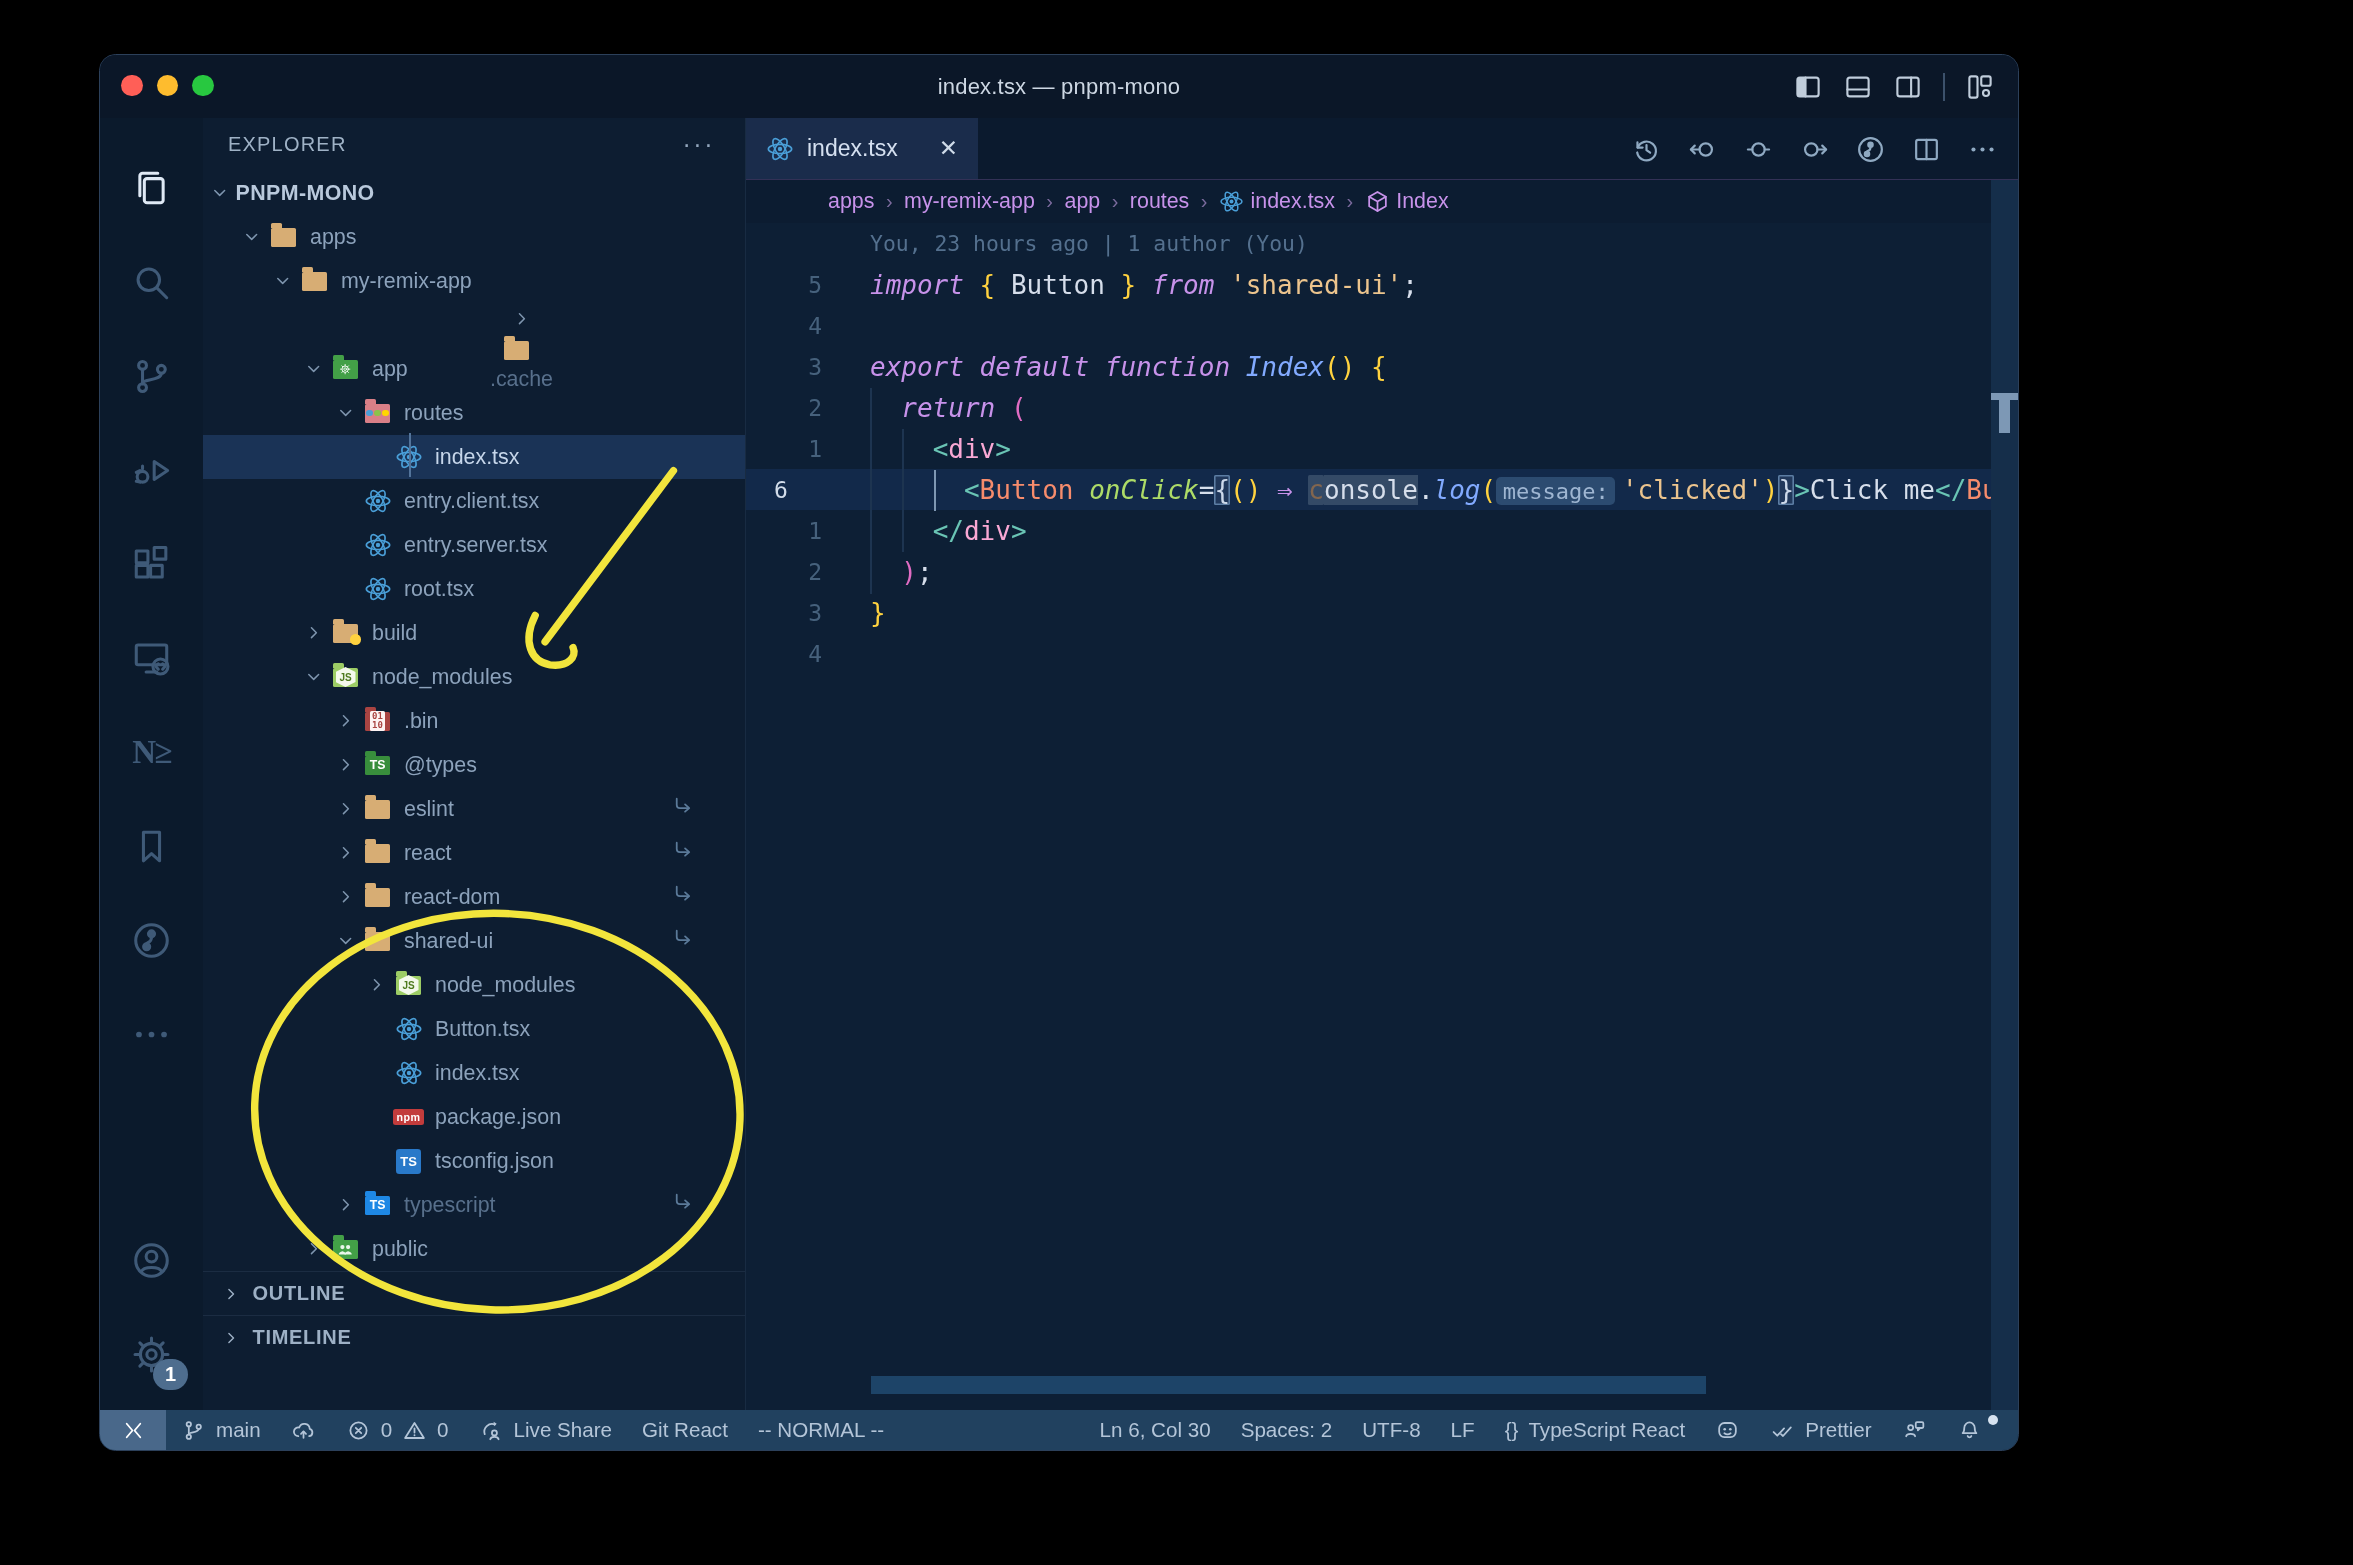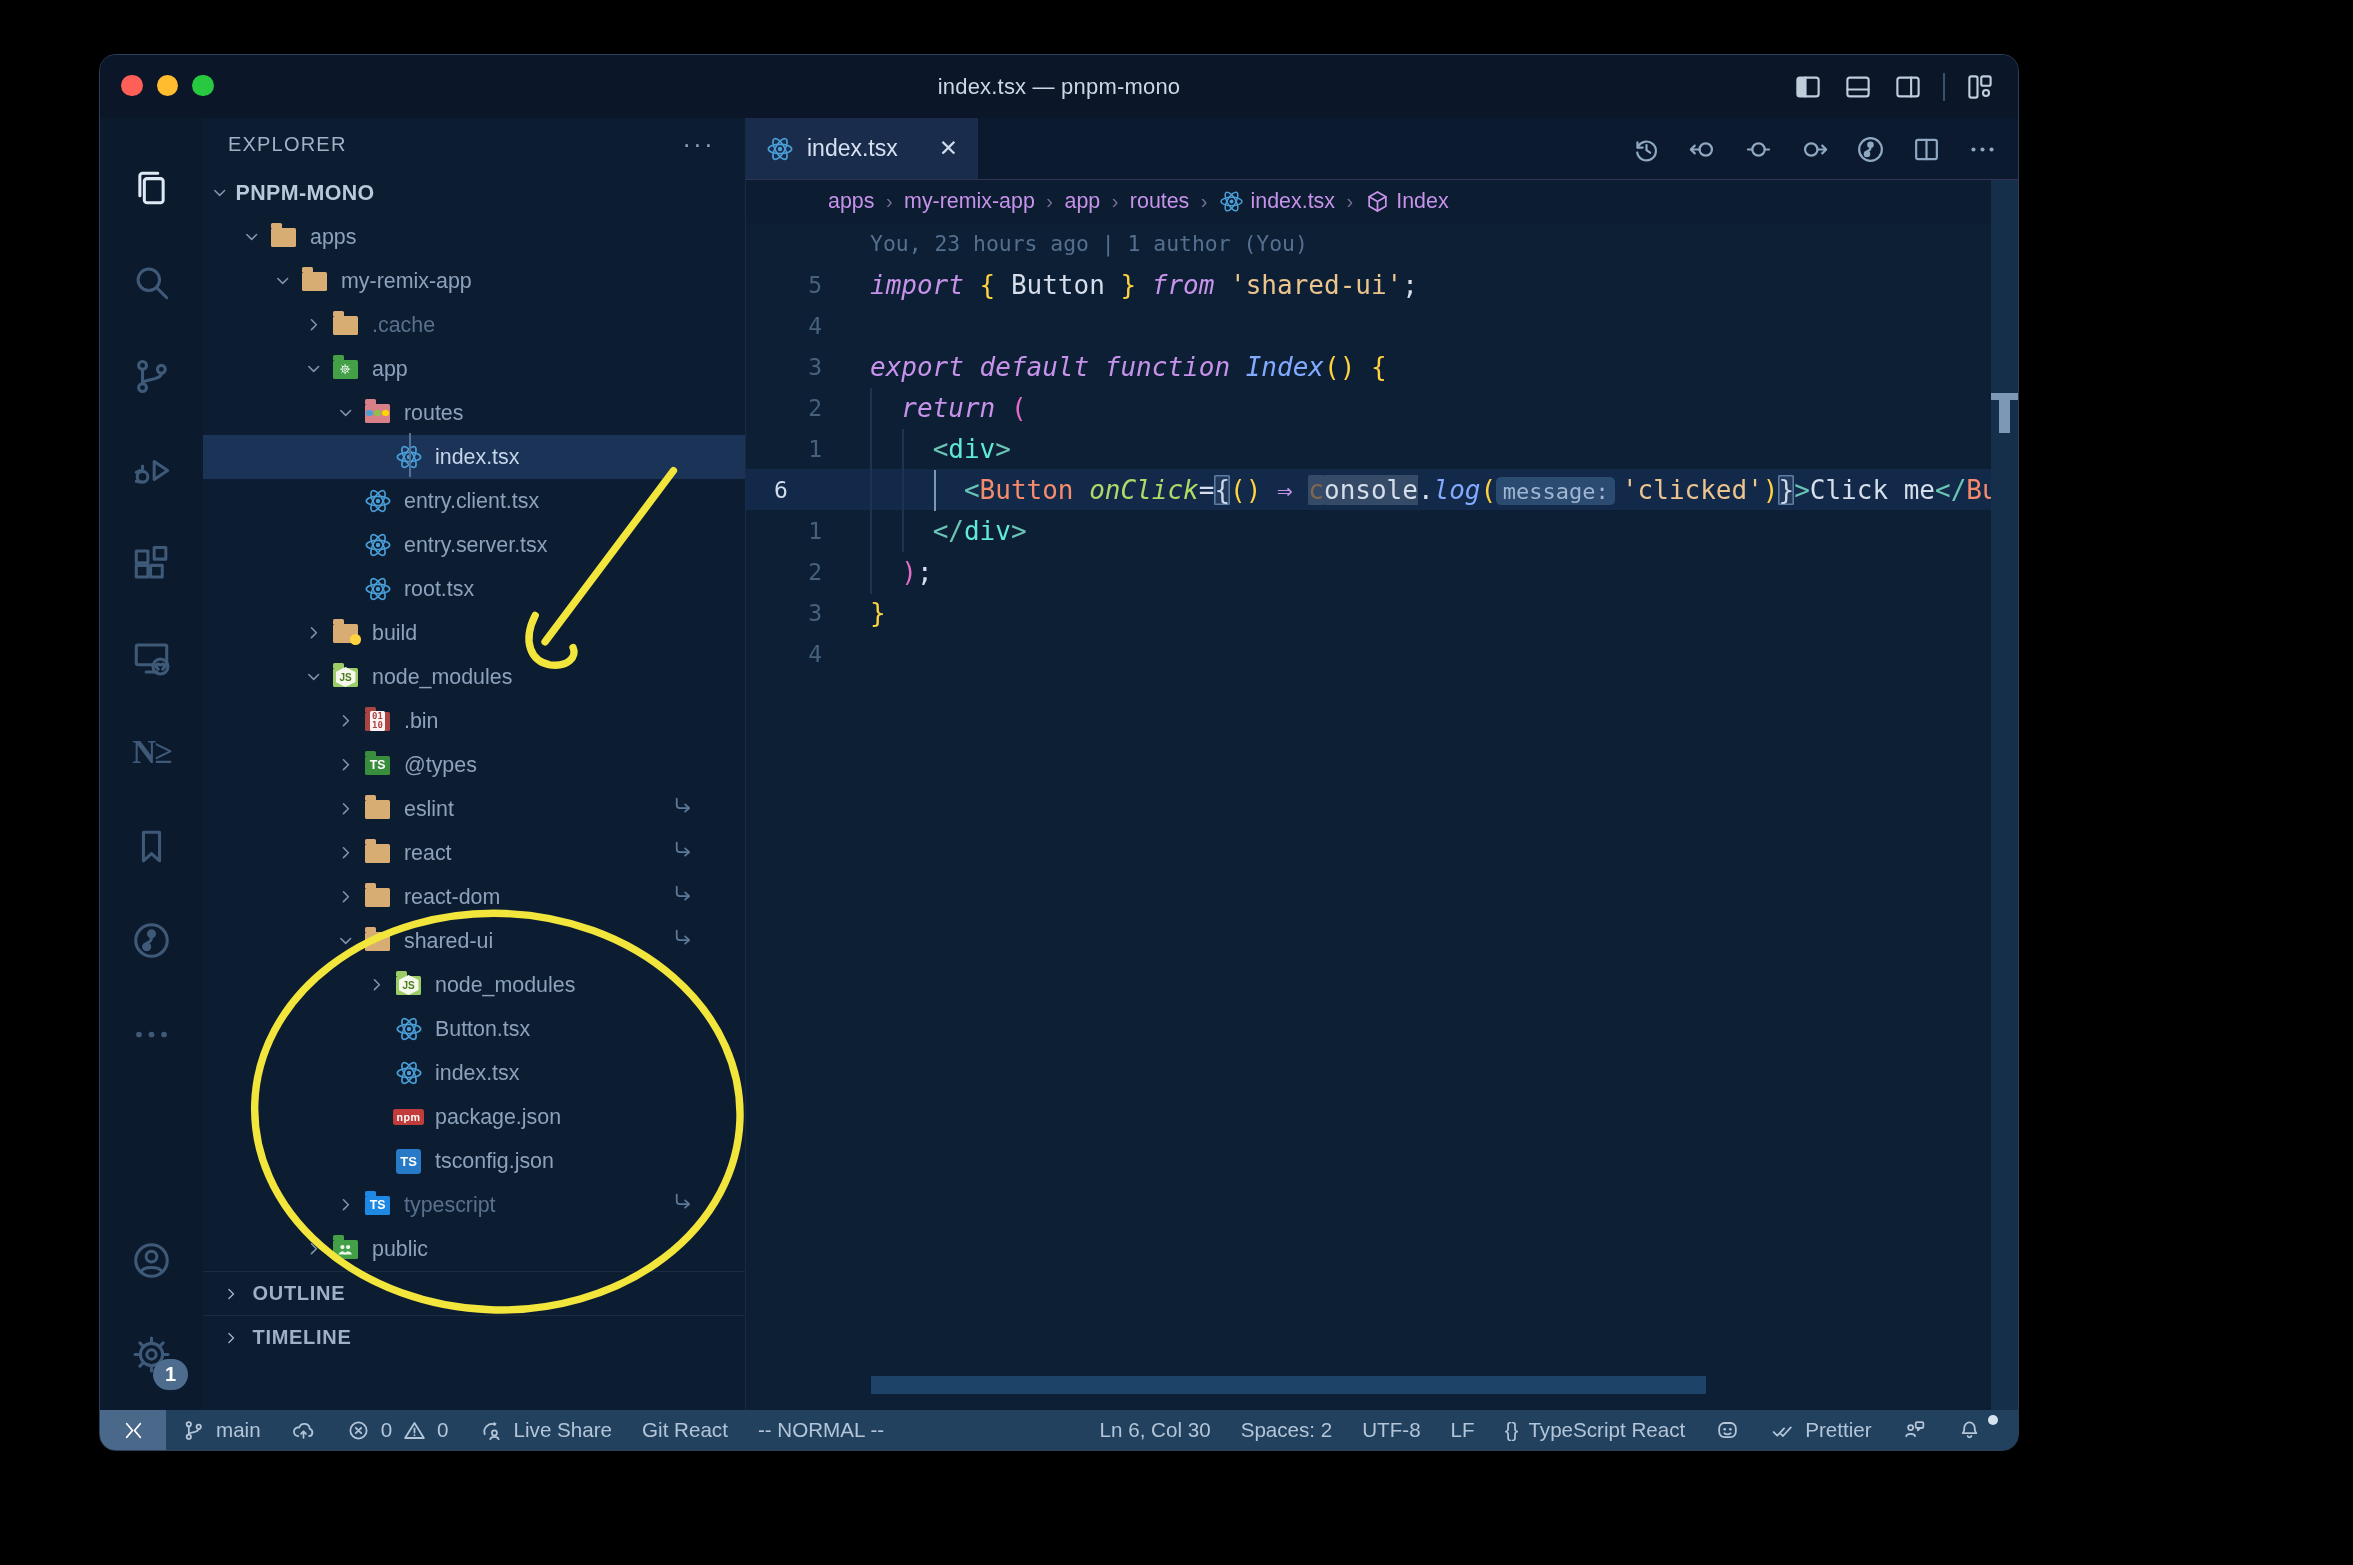--- a/index.html
+++ b/index.html
@@ -69,21 +69,21 @@
   .bc-item { display:flex; align-items:center; gap:6.6px; }
   .codearea { flex:1 1 auto; position:relative; font-family:"DejaVu Sans Mono",monospace; font-size:26px; color:#d6deeb; overflow:hidden; }
   .cline { height:41px; display:flex; align-items:center; position:relative; }
   .cline.current { background:#12294a; }
   .gutter { width:124px; flex:0 0 124px; text-align:right; padding-right:48px; color:#46617c; font-size:23px; }
   .cline.current .gutter { text-align:left; padding-left:28px; padding-right:0; color:#d2dcea; }
   .ctext { white-space:pre; }
   .blame { color:#54708e; font-size:21.4px; }
   .kw{color:#c792ea;font-style:italic} .by{color:#ffd23f} .bp{color:#e06cc3}
   .wh{color:#d6deeb} .str{color:#ecc48d} .fni{color:#82aaff;font-style:italic}
-  .tp{color:#6ac5b5} .tt{color:#5eead4} .ts{color:#f78c6c}
+  .tp{color:#6ac5b5} .tt{color:#f9a8d4} .ts{color:#f78c6c}
   .at{color:#addb67;font-style:italic} .ar{color:#c792ea} .pl{color:#d6deeb}
   .cur{background:#97b3d0;color:#83664e;border-radius:1.6px}
   .whl{background:#344a66}
   .bm{color:#cdd9ea;background:rgba(118,150,185,.15);box-shadow:inset 0 0 0 1.6px #5c7da3;border-radius:1.6px}
   .inlay{background:#2c4b70;color:#9fb6d2;border-radius:5px;padding:1.6px 6.6px;margin-right:6.6px;font-size:22px}
   .guide { position:absolute; width:1.6px; }
   .vscroll { position:absolute; top:62px; right:0; bottom:0; width:27px; background:#152e4a; }
   .vmark-top { position:absolute; left:0; top:213px; width:27px; height:7.4px; background:#7d98b5; }
   .vmark-stem { position:absolute; left:8.2px; top:213px; width:10.7px; height:40px; background:#7d98b5; }
   .hscroll { position:absolute; left:125px; bottom:16.5px; width:835px; height:18px; background:#1d4468; }
@@ -280,21 +280,21 @@
             <span class="twistie">
               <svg width="21.4" height="21.4" viewBox="0 0 24 24" fill="none" stroke="currentColor" stroke-width="1.7" stroke-linecap="round" stroke-linejoin="round">
                 <path d="M6.5 9.5l5.5 5.5 5.5-5.5"></path>
               </svg>
             </span>
             <span class="ticon">
               <span class="folder" style="background: rgb(215, 173, 116);"></span>
             </span>
             <span class="tlabel">my-remix-app</span>
           </div>
-          <div class="trow dim" style="padding-left: 95px;">
+          <div class="trow dim" style="padding-left: 95px; flex-direction: column;">
             <span class="twistie">
               <svg width="21.4" height="21.4" viewBox="0 0 24 24" fill="none" stroke="currentColor" stroke-width="1.7" stroke-linecap="round" stroke-linejoin="round">
                 <path d="M9.5 6.5l5.5 5.5-5.5 5.5"></path>
               </svg>
             </span>
             <span class="ticon">
               <span class="folder" style="background: rgb(215, 173, 116);"></span>
             </span>
             <span class="tlabel">.cache</span>
           </div>

